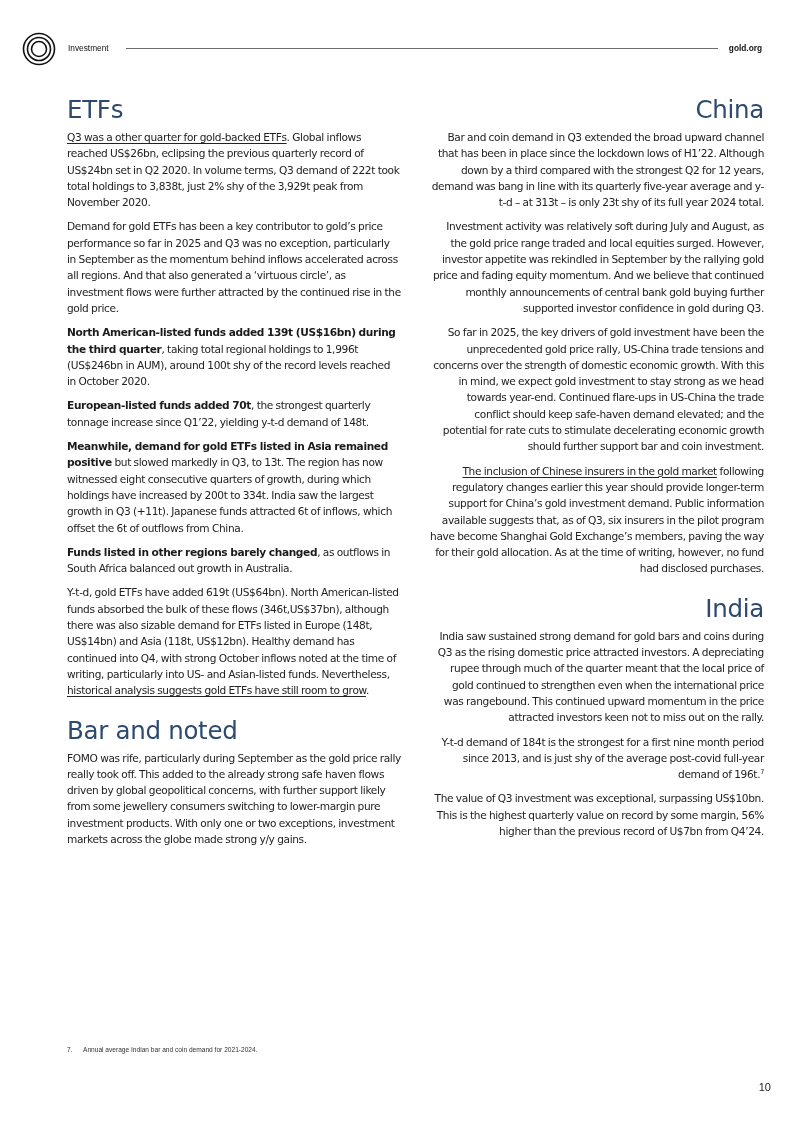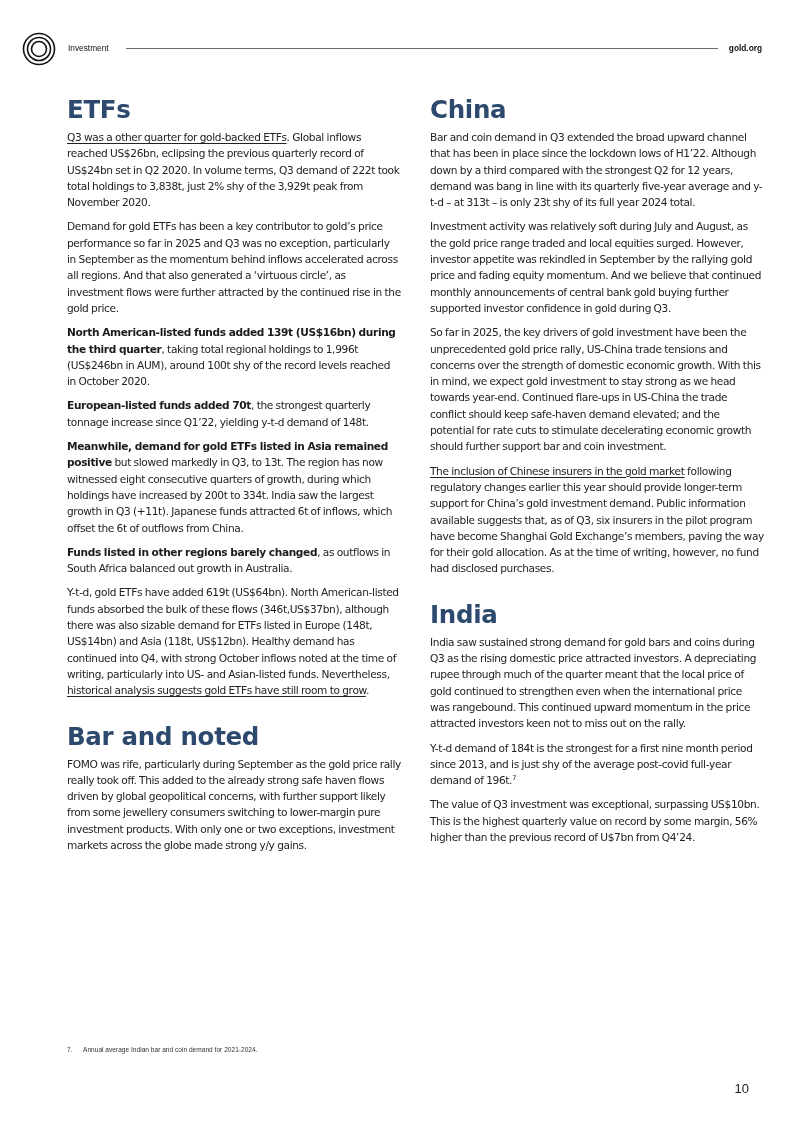--- a/index.html
+++ b/index.html
@@ -17,49 +17,49 @@
     position: absolute; left: 126px; right: 75px; top: 48px;
     height: 1px; background: #6d6d6d;
   }
   .hdr-site {
     position: absolute; right: 31px; top: 43px;
     font-size: 8.3px; font-weight: bold; color: #111;
     font-family: "Liberation Sans", sans-serif;
   }
   .col { position: absolute; top: 94px; }
   .col-left { left: 67px; width: 334px; }
-  .col-right { left: 430px; width: 334px; }
+  .col-right { left: 430px; width: 334px; text-align: right; }
   h2 {
     font-family: "DejaVu Sans", sans-serif;
-    font-weight: bold; color: #2d4a6e;
+    font-weight: normal; color: #2d4a6e;
     font-size: 24.5px; line-height: 32px;
     margin: 0 0 3px 0; letter-spacing: -0.3px;
   }
-  h2.spaced { margin-top: 22px; }
+  h2.spaced { margin-top: 16px; }
   p {
     margin: 0 0 8px 0;
     font-size: 10.6px; line-height: 16.3px;
     letter-spacing: -0.35px; word-spacing: -0.4px;
     color: #222;
   }
   p b { font-weight: bold; color: #1b1b1b; }
   a.lnk { color: #222; text-decoration: underline; text-decoration-thickness: 1px; text-underline-offset: 2px; }
   sup { font-size: 6.5px; vertical-align: 4px; line-height: 0; }
   .footnote {
     position: absolute; left: 67px; top: 1046px;
     font-size: 6.6px; color: #333; font-family: "Liberation Sans", sans-serif;
   }
   .footnote .fn-num { display: inline-block; width: 16px; }
   .footer-left {
     position: absolute; left: 75px; top: 1124px;
     font-size: 12px; color: #222; font-family: Liberation Serif, serif;
   }
   .footer-right {
-    position: absolute; right: 44px; top: 1081px;
-    font-size: 13px; color: #222; font-family: "Liberation Sans", sans-serif;
+    position: absolute; right: 22px; top: 1081px;
+    font-size: 11px; color: #222; font-family: "Liberation Sans", sans-serif;
   }
 </style>
 </head>
 <body>
 
 <svg class="logo" viewBox="0 0 34 34">
   <circle cx="17" cy="17" r="15.5" fill="none" stroke="#111" stroke-width="1.6"></circle>
   <circle cx="17" cy="17" r="11.5" fill="none" stroke="#111" stroke-width="1.6"></circle>
   <circle cx="17" cy="17" r="7.5" fill="none" stroke="#111" stroke-width="1.6"></circle>
 </svg>

